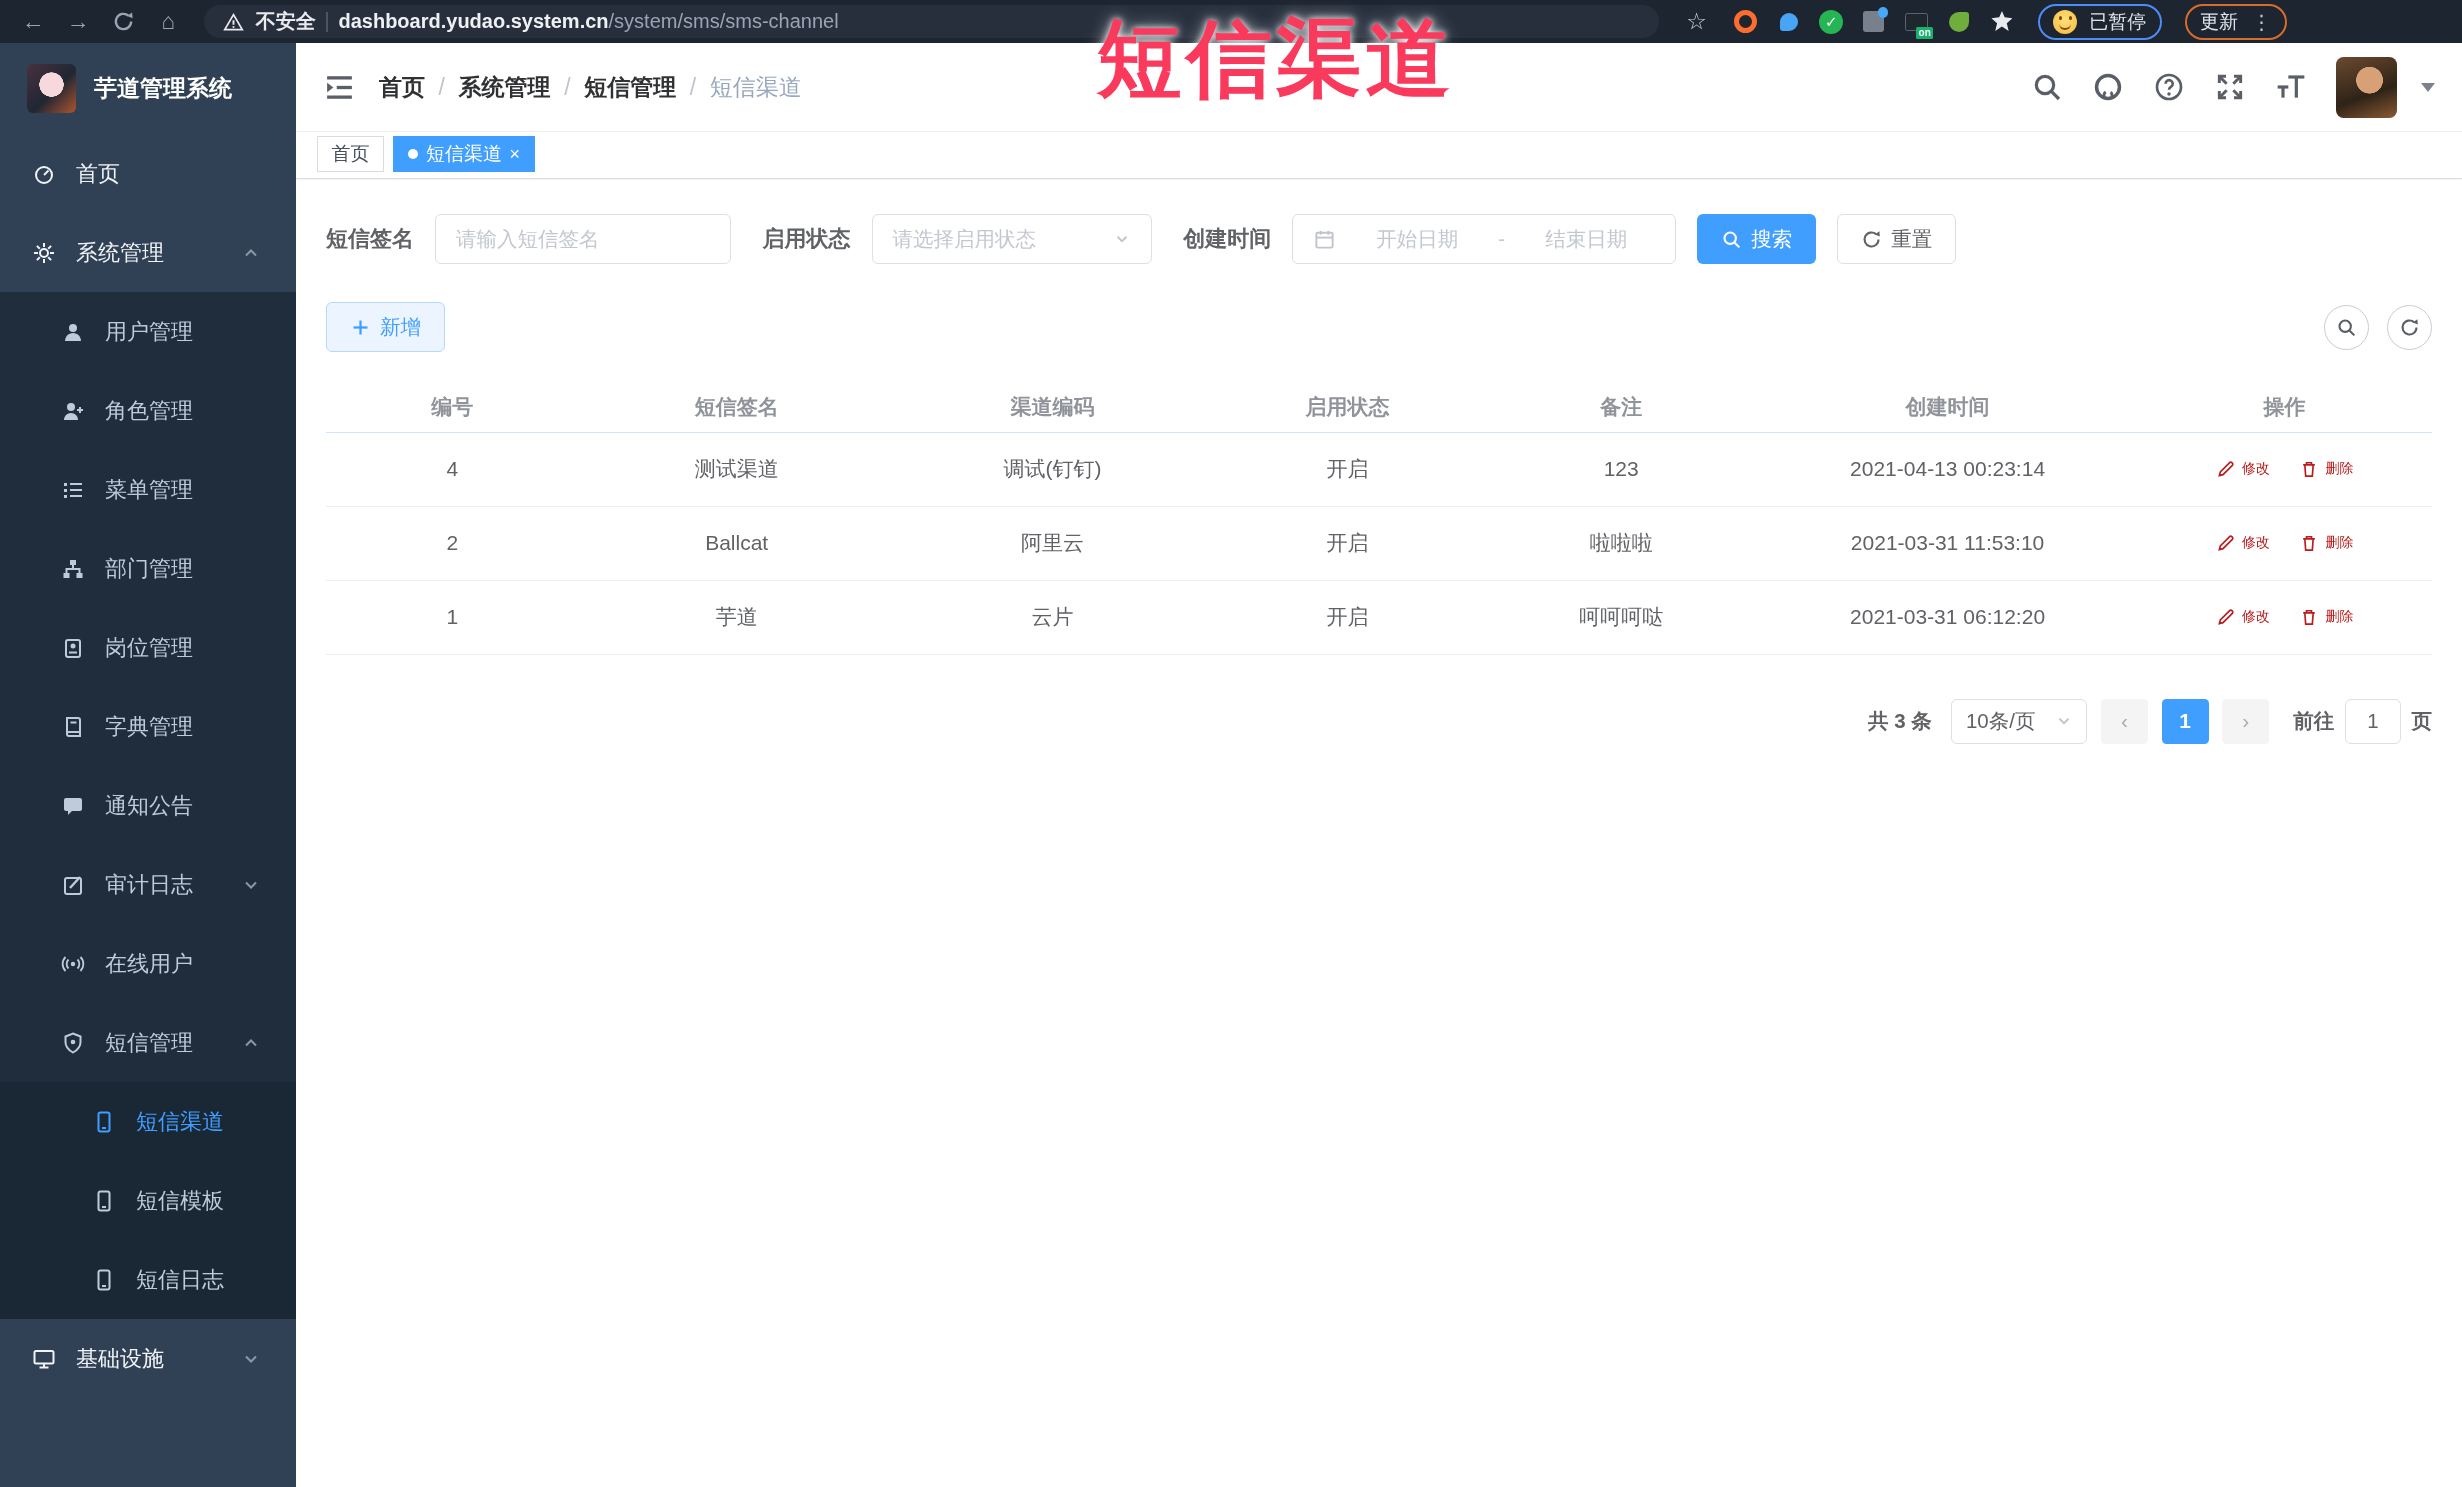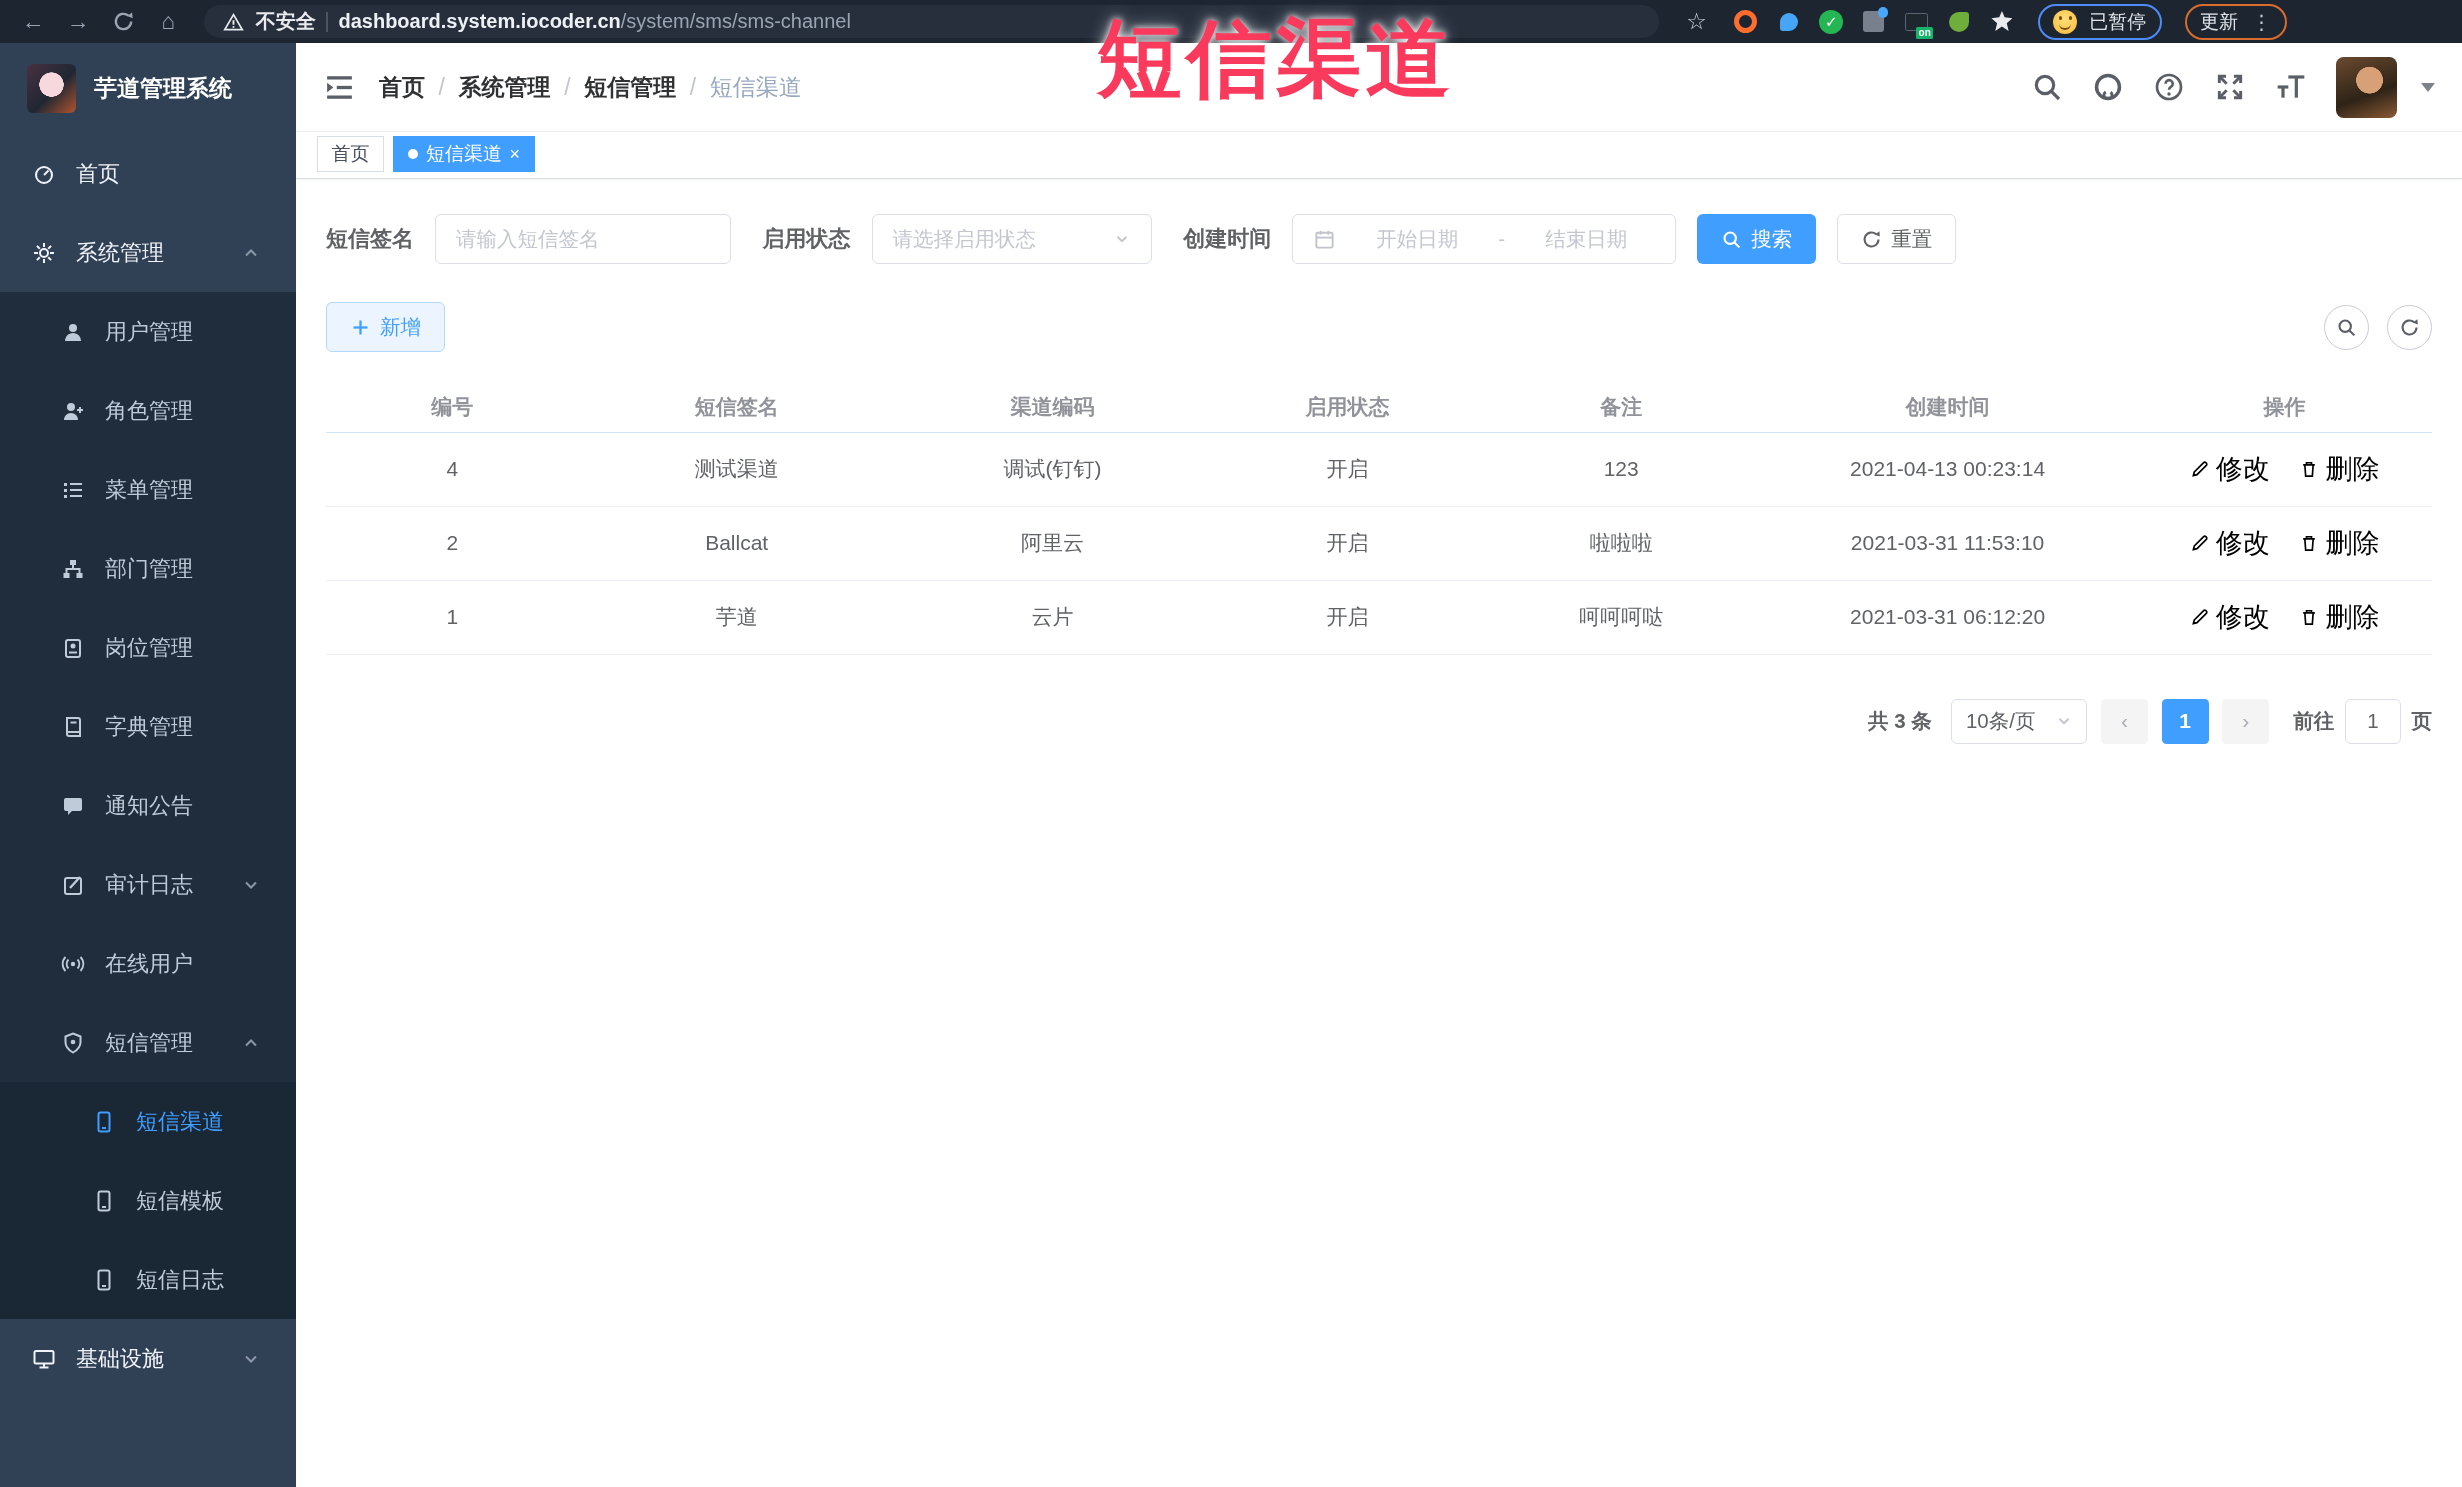--- a/index.html
+++ b/index.html
@@ -108,21 +108,21 @@
   
   .toolbar { display:flex; align-items:center; margin-bottom:30px; }
   .tool-right { margin-left:auto; display:flex; gap:18px; }
   .circ { width:45px; height:45px; border-radius:50%; border:0.8px solid #c9ccd3; display:flex; align-items:center; justify-content:center; color:#5a5e66; background:#fff; }
   .circ svg { width:21px; height:21px; }
 
   
   table { width:100%; border-collapse:collapse; table-layout:fixed; }
   thead th { font-size:21px; color:#909399; font-weight:bold; height:50px; text-align:center; border-bottom:1.5px solid #cfe6fa; }
   tbody td { font-size:21px; color:#606266; height:74px; text-align:center; border-bottom:0.8px solid #ebeef5; }
-  .op-btn { display:inline-flex; align-items:center; gap:6px; color:#000000; font-size:27px; margin:12px 12px; cursor:pointer; }
+  .op-btn { display:inline-flex; align-items:center; gap:6px; color:#b91c1c; font-size:14px; margin:12px 12px; cursor:pointer; }
   .op-btn svg { width:20px; height:20px; }
 
   
   .pager { display:flex; align-items:center; justify-content:flex-end; gap:13.6px; margin-top:44px; font-size:20.5px; color:#606266; }
   .pg-total { margin-right:6px; font-weight:bold; }
   .pg-size { width:136px; height:45px; border:0.8px solid #dcdfe6; border-radius:6px; display:flex; align-items:center; justify-content:space-between; padding:0 13.6px; color:#606266; }
   .pg-btn { min-width:47px; height:45px; border-radius:4.5px; background:#f4f4f5; color:#a8abb2; display:flex; align-items:center; justify-content:center; font-size:21px; }
   .pg-btn.page { background:#409eff; color:#fff; font-weight:bold; }
   .pg-goto { display:flex; align-items:center; gap:10.6px; margin-left:10.6px; font-weight:bold; }
   .pg-input { width:56px; height:45px; border:0.8px solid #dcdfe6; border-radius:6px; text-align:center; font-size:20.5px; color:#606266; outline:none; font-family:inherit; }
@@ -299,21 +299,21 @@
       </span>
     <span class="nav-ic">⌂</span>
     <div class="addr">
       <span class="warn-tri">
           <svg width="23" height="21" style="color:#e8eaed" viewBox="0 0 30 28">
             <use href="#i-warn"></use>
           </svg>
         </span>
       <span class="sec-label">不安全</span>
       <span class="addr-sep"></span>
-      <span class="url"><span class="host">dashboard.system.iocoder.cn</span><span class="path">/system/sms/sms-channel</span></span>
+      <span class="url"><span class="host">dashboard.yudao.system.cn</span><span class="path">/system/sms/sms-channel</span></span>
     </div>
     <span class="star">☆</span>
     <div class="exts">
       <span class="ext">
           <span class="ext-ring"></span>
         </span>
       <span class="ext">
           <span class="ext-drop"></span>
         </span>
       <span class="ext">

